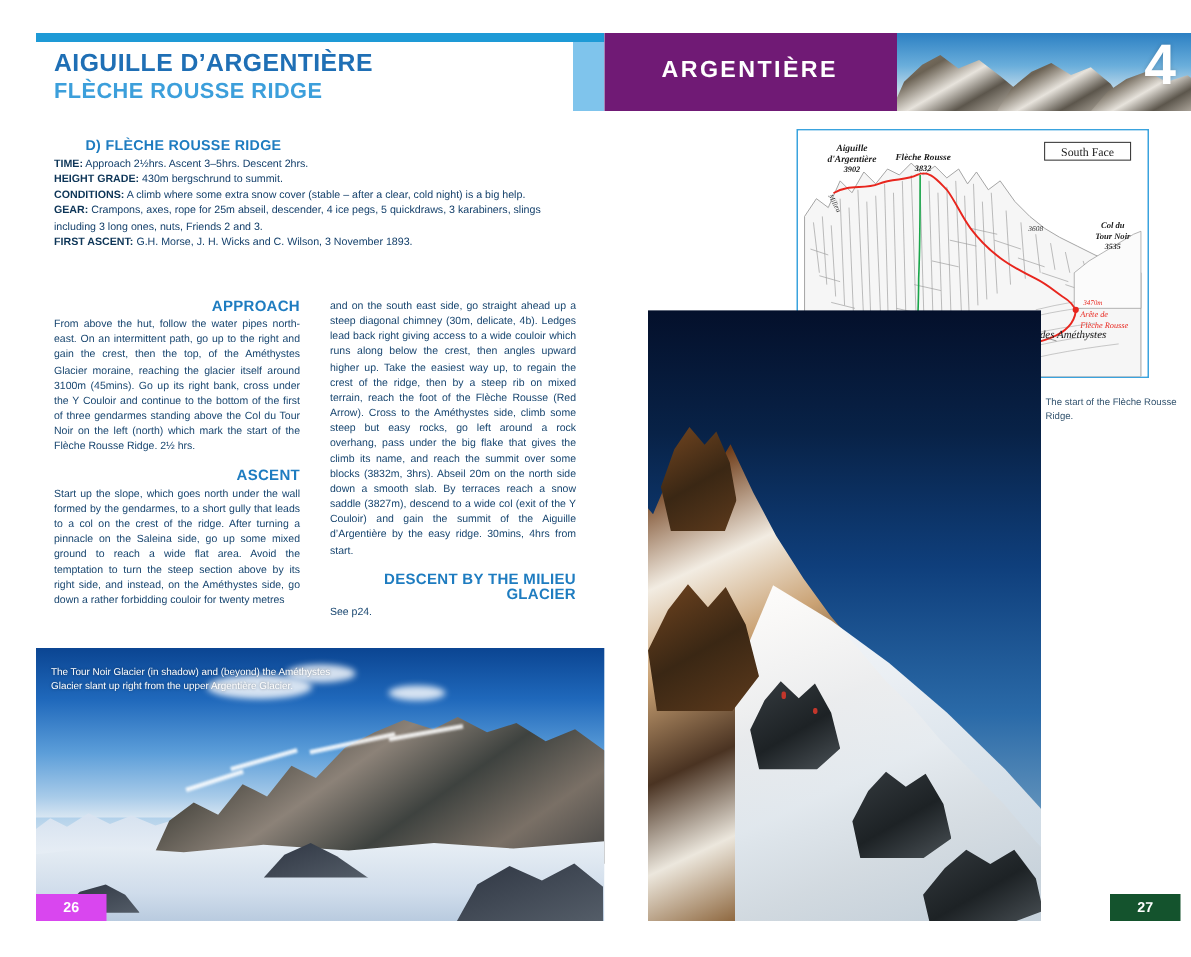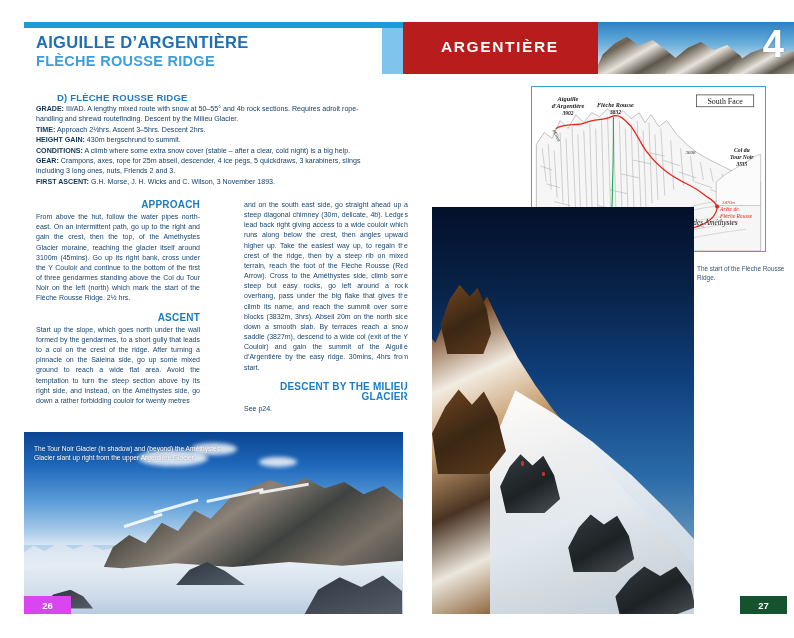--- a/index.html
+++ b/index.html
@@ -51,21 +51,21 @@
 
   .cols {
     position: absolute; left: 36px; top: 200px; width: 348px; height: 215px;
   }
   .col {
     position: absolute; top: 0; width: 164px;
     font-size: 7.0px; line-height: 10.15px; color: #17456f;
     text-align: justify;
   }
   .col.c1 { left: 0; }
-  .col.c2 { left: 184px; margin-left: 24px; }
+  .col.c2 { left: 184px; }
   .sec-head {
     font-size: 10px; font-weight: bold; color: #1e7cc0;
     letter-spacing: 0.2px; margin-bottom: 2px; text-align: right;
   }
   .sec-head.gap { margin-top: 9px; }
   .para { margin-bottom: 2px; }
 
   
   .photo-left {
     position: absolute; left: 24px; top: 432px; width: 379px; height: 182px;
@@ -118,21 +118,21 @@
   .pagenum-right {
     position: absolute; left: 740px; top: 596px; width: 47px; height: 18px;
     background: #14532d; color: #ffffff;
     font-size: 9.5px; font-weight: bold;
     display: flex; align-items: center; justify-content: center;
   }
 
   
   .banner {
     position: absolute; left: 403px; top: 22px; width: 391px; height: 52px;
-    background: #b91c1c;
+    background: #701a75;
     text-decoration: underline;
   }
   .banner-title {
     position: absolute; left: 38px; top: 16px;
     font-size: 15.5px; font-weight: bold; color: #ffffff;
     letter-spacing: 1.6px;
   }
   .banner-photo {
     position: absolute; right: 0; top: 0; width: 196px; height: 52px;
     overflow: hidden;
@@ -204,27 +204,24 @@
     <div class="topbar-left"></div>
     <div class="left-blue-tab"></div>
 
     <div class="title-main">AIGUILLE D’ARGENTIÈRE</div>
     <div class="title-sub">FLÈCHE ROUSSE RIDGE</div>
 
     <div class="route-head">D) FLÈCHE ROUSSE RIDGE</div>
 
     <div class="specs">
       <div>
-        <span class="lbl">GRADE:</span><span> III/AD. A lengthy mixed route with snow at 50–55° and 4b rock sections. Requires adroit rope-handling and shrewd routefinding. Descent by the Milieu Glacier.</span>
-      </div>
-      <div>
         <span class="lbl">TIME:</span><span> Approach 2½hrs. Ascent 3–5hrs. Descent 2hrs.</span>
       </div>
       <div>
-        <span class="lbl">HEIGHT GAIN:</span><span> 430m bergschrund to summit.</span>
+        <span class="lbl">HEIGHT GRADE:</span><span> 430m bergschrund to summit.</span>
       </div>
       <div>
         <span class="lbl">CONDITIONS:</span><span> A climb where some extra snow cover (stable – after a clear, cold night) is a big help.</span>
       </div>
       <div>
         <span class="lbl">GEAR:</span><span> Crampons, axes, rope for 25m abseil, descender, 4 ice pegs, 5 quickdraws, 3 karabiners, slings including 3 long ones, nuts, Friends 2 and 3.</span>
       </div>
       <div>
         <span class="lbl">FIRST ASCENT:</span><span> G.H. Morse, J. H. Wicks and C. Wilson, 3 November 1893.</span>
       </div>

